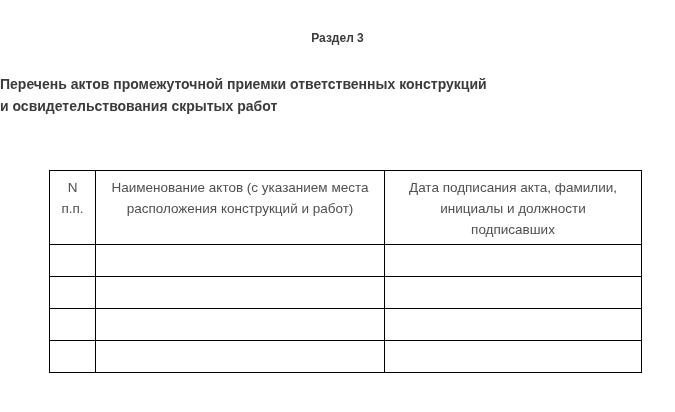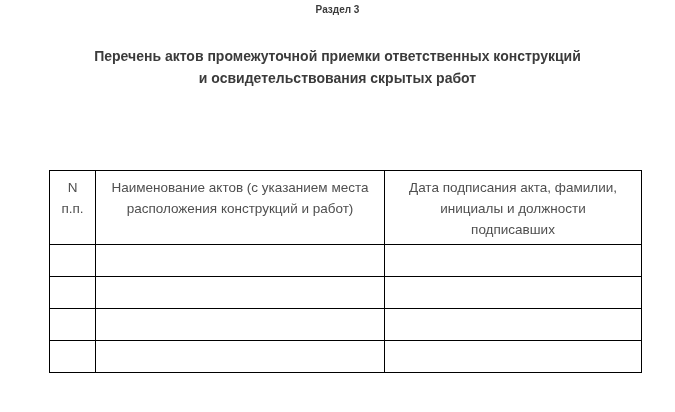--- a/index.html
+++ b/index.html
@@ -12,30 +12,29 @@
   html, body { background: #ffffff; }
   .page {
     position: relative;
     width: 675px;
     height: 412px;
     background: var(--bg);
     font-family: "Liberation Sans", "DejaVu Sans", sans-serif;
     overflow: hidden;
   }
   .doc-title {
-    margin-top: 0;
+    margin-top: 28px;
     text-align: center;
-    font-size: 10px;
+    font-size: 12px;
     line-height: 20px;
     font-weight: bold;
     color: var(--text-strong);
   }
   .doc-subtitle {
     margin-top: 25px;
-    text-align: center;
     font-size: 14px;
     line-height: 22px;
     font-weight: bold;
     color: var(--text-strong);
     white-space: pre-line;
   }
   table.acts-table {
     position: absolute;
     left: 49px;
     top: 170px;

